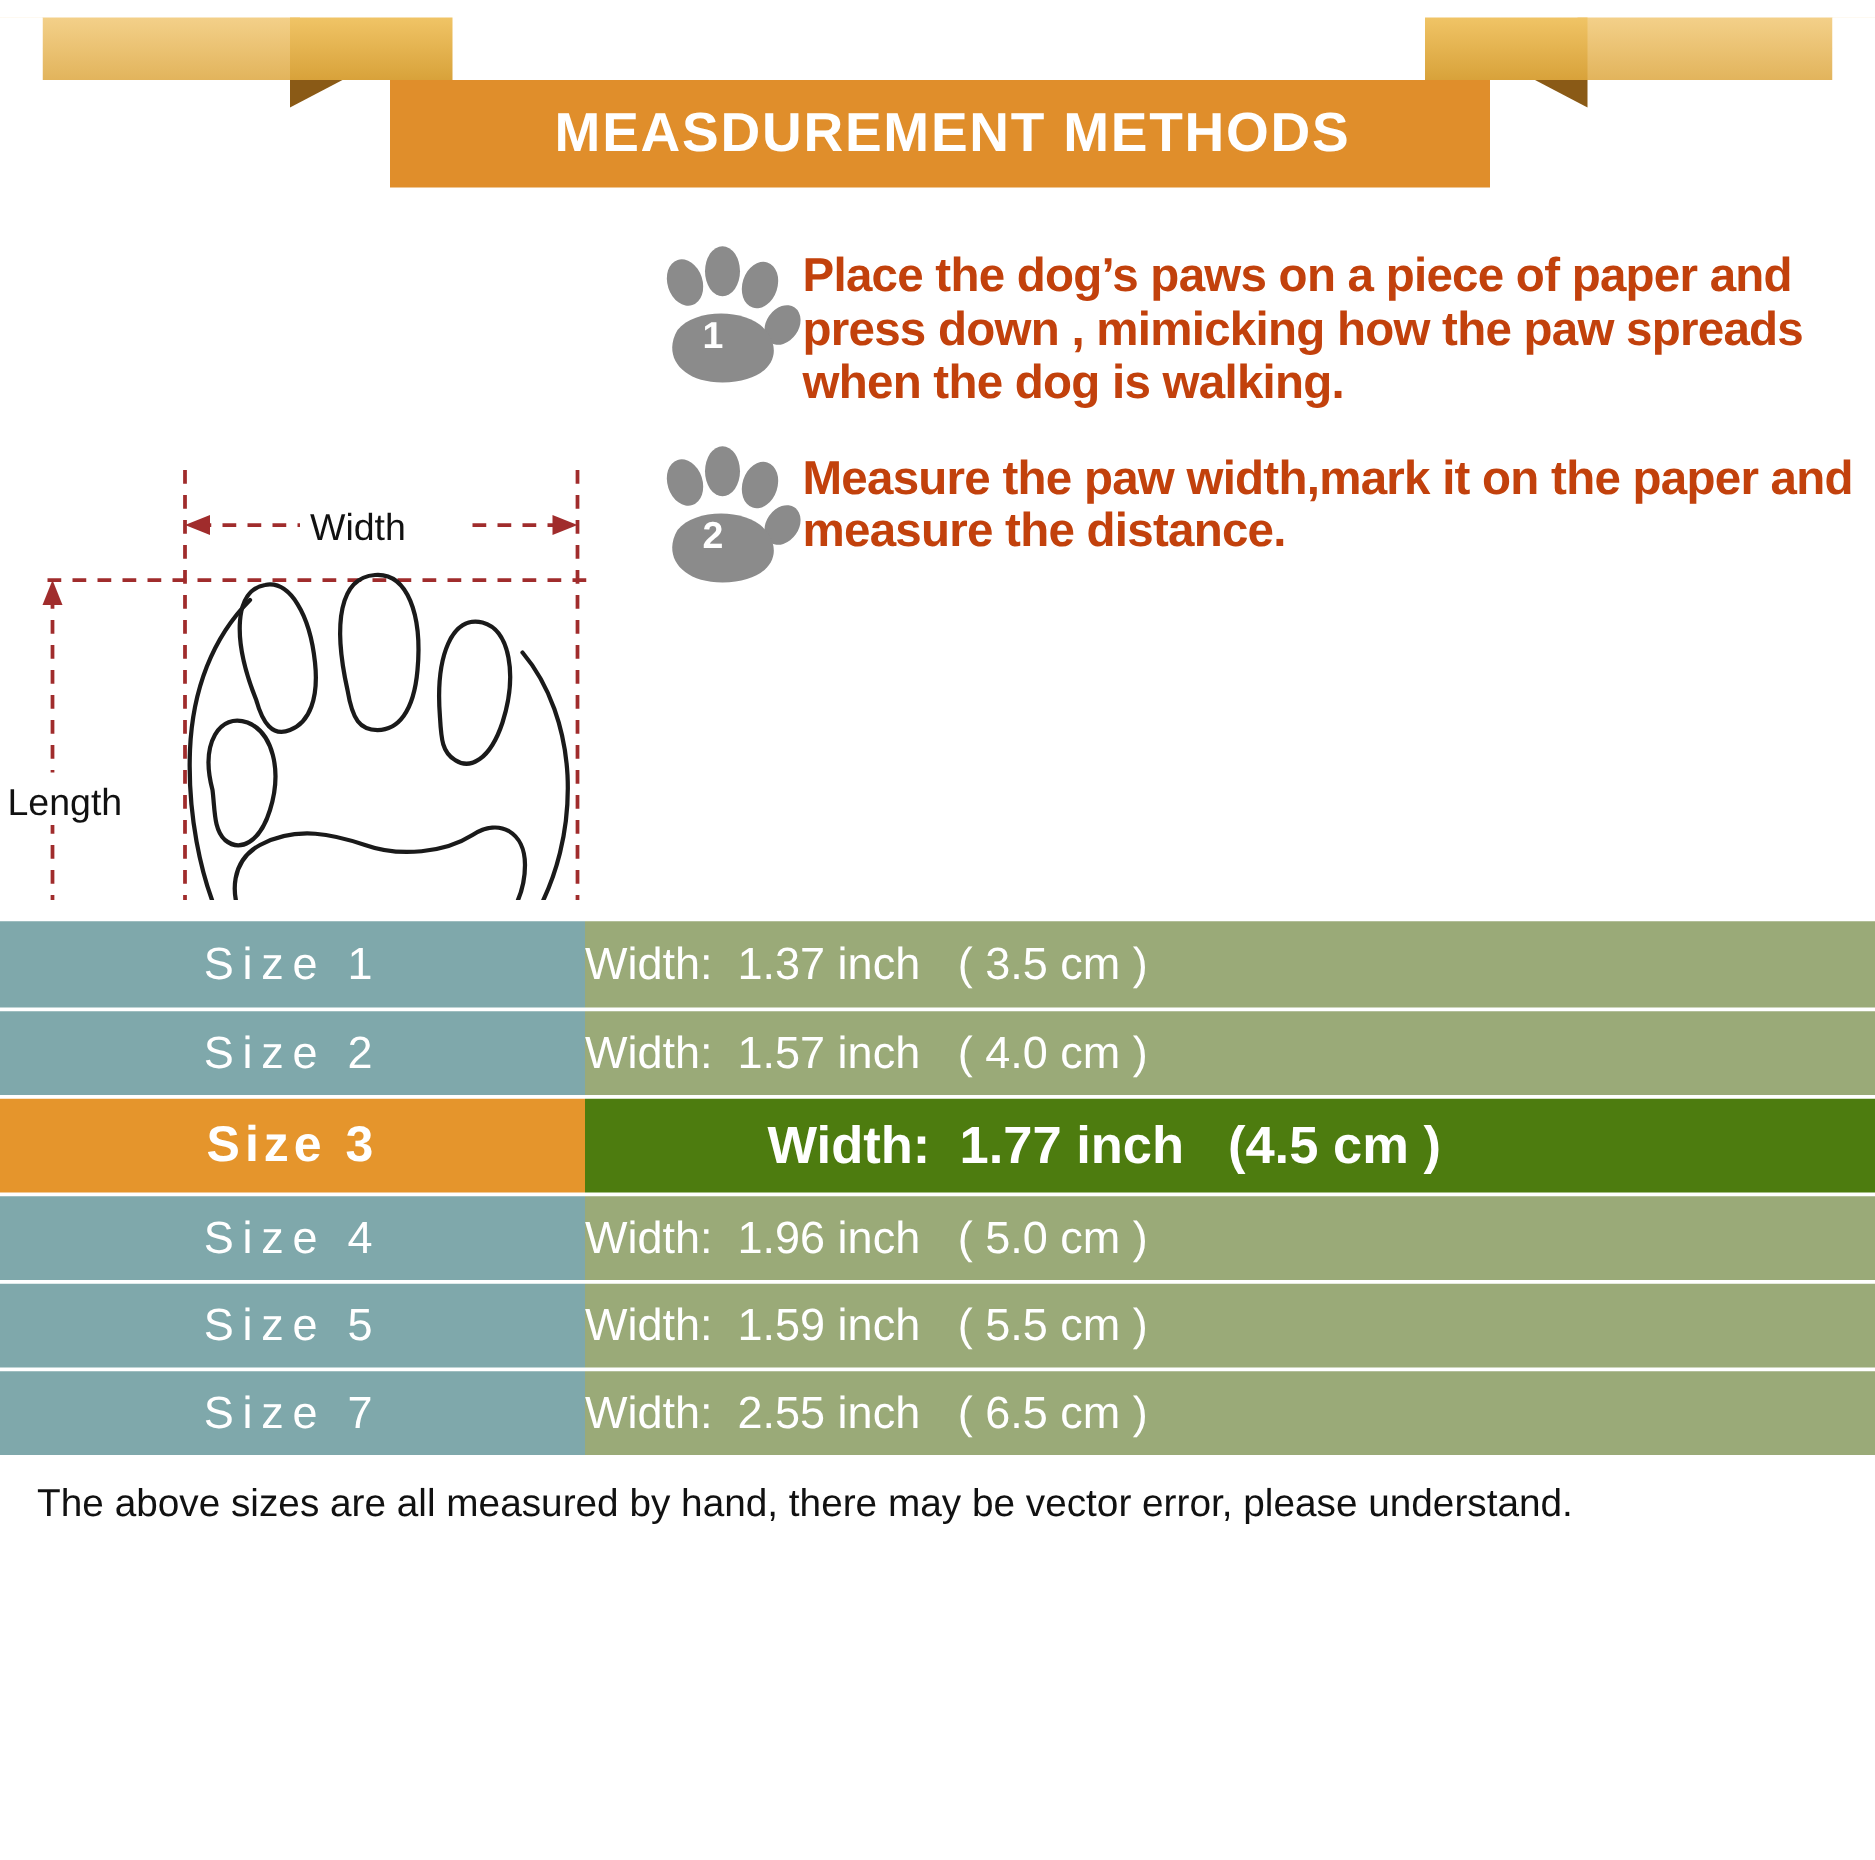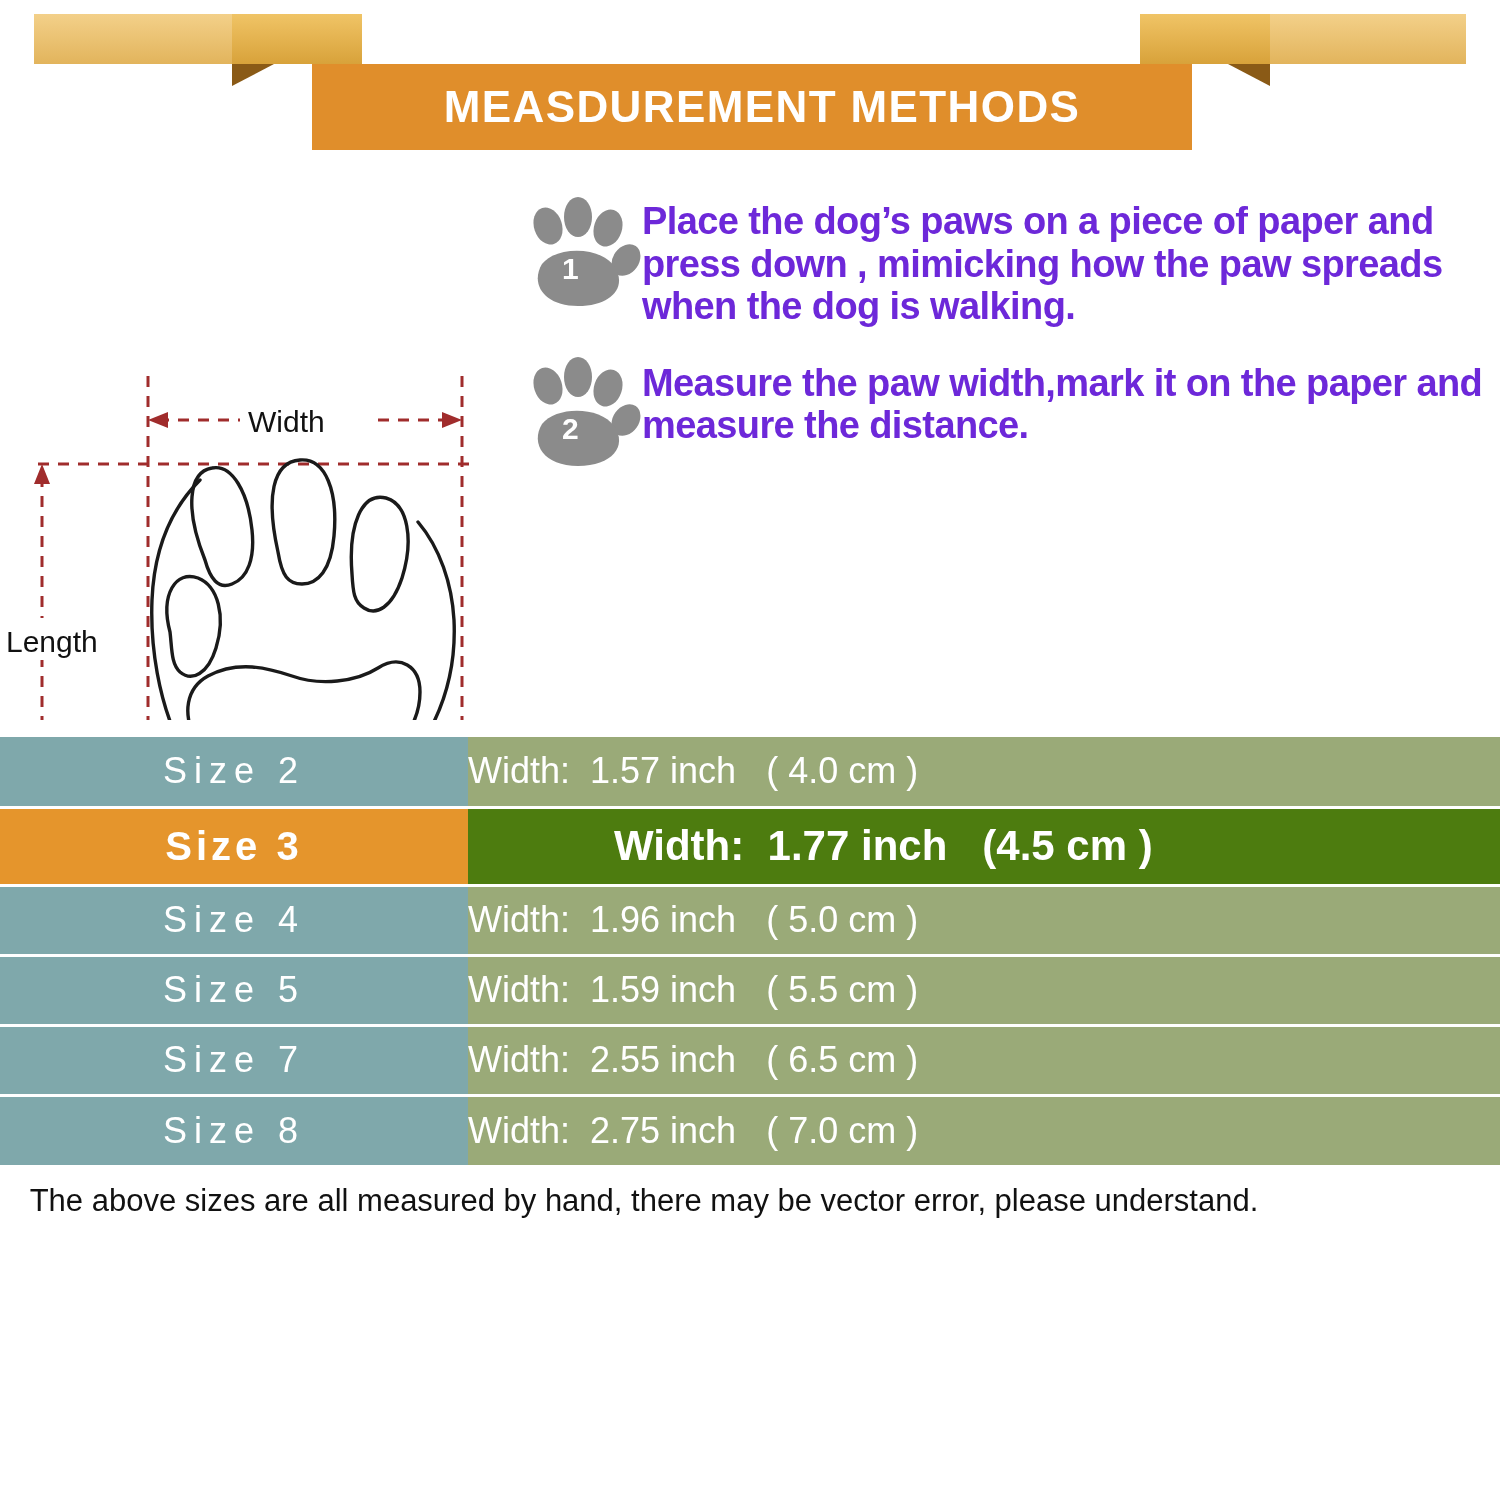--- a/index.html
+++ b/index.html
@@ -119,21 +119,21 @@
     top: 58px;
     color: #ffffff;
     font-size: 30px;
     font-weight: bold;
     font-family: "Liberation Sans", sans-serif;
   }
   .step-text {
     font-size: 38px;
     line-height: 1.12;
     font-weight: bold;
-    color: #6d28d9;
+    color: #c2410c;
     font-family: "Liberation Sans", sans-serif;
     letter-spacing: -0.6px;
     padding-top: 6px;
   }
   .step-2 .step-text { padding-top: 8px; }
 
   
   .size-table {
     width: 1500px;
     border-collapse: collapse;
@@ -277,39 +277,39 @@
       </div>
       <div class="step-text">Measure the paw width,mark it on the paper and measure the distance.</div>
     </div>
 
   </div>
 </div>
 
 <table class="size-table">
   <tbody>
     <tr class="row-sep">
+      <td class="cell-size">Size 1</td>
+      <td class="cell-width">Width:  1.37 inch   ( 3.5 cm )</td>
+    </tr>
+    <tr class="row-sep">
       <td class="cell-size">Size 2</td>
       <td class="cell-width">Width:  1.57 inch   ( 4.0 cm )</td>
     </tr>
     <tr class="row-sep highlight">
       <td class="cell-size">Size 3</td>
       <td class="cell-width">Width:  1.77 inch   (4.5 cm )</td>
     </tr>
     <tr class="row-sep">
       <td class="cell-size">Size 4</td>
       <td class="cell-width">Width:  1.96 inch   ( 5.0 cm )</td>
     </tr>
     <tr class="row-sep">
       <td class="cell-size">Size 5</td>
       <td class="cell-width">Width:  1.59 inch   ( 5.5 cm )</td>
     </tr>
     <tr class="row-sep">
       <td class="cell-size">Size 7</td>
       <td class="cell-width">Width:  2.55 inch   ( 6.5 cm )</td>
     </tr>
-    <tr>
-      <td class="cell-size">Size 8</td>
-      <td class="cell-width">Width:  2.75 inch   ( 7.0 cm )</td>
-    </tr>
   </tbody>
 </table>
 
 <div class="footer">The above sizes are all measured by hand, there may be vector error, please understand.</div>
 
 </body></html>

